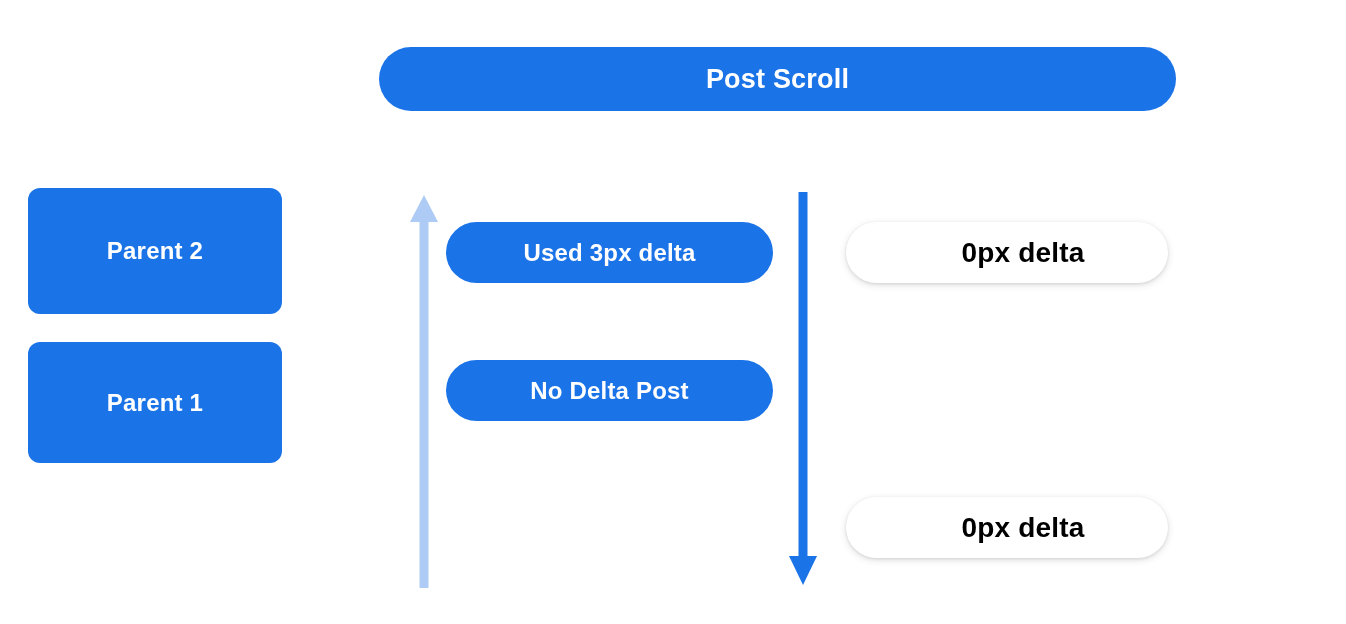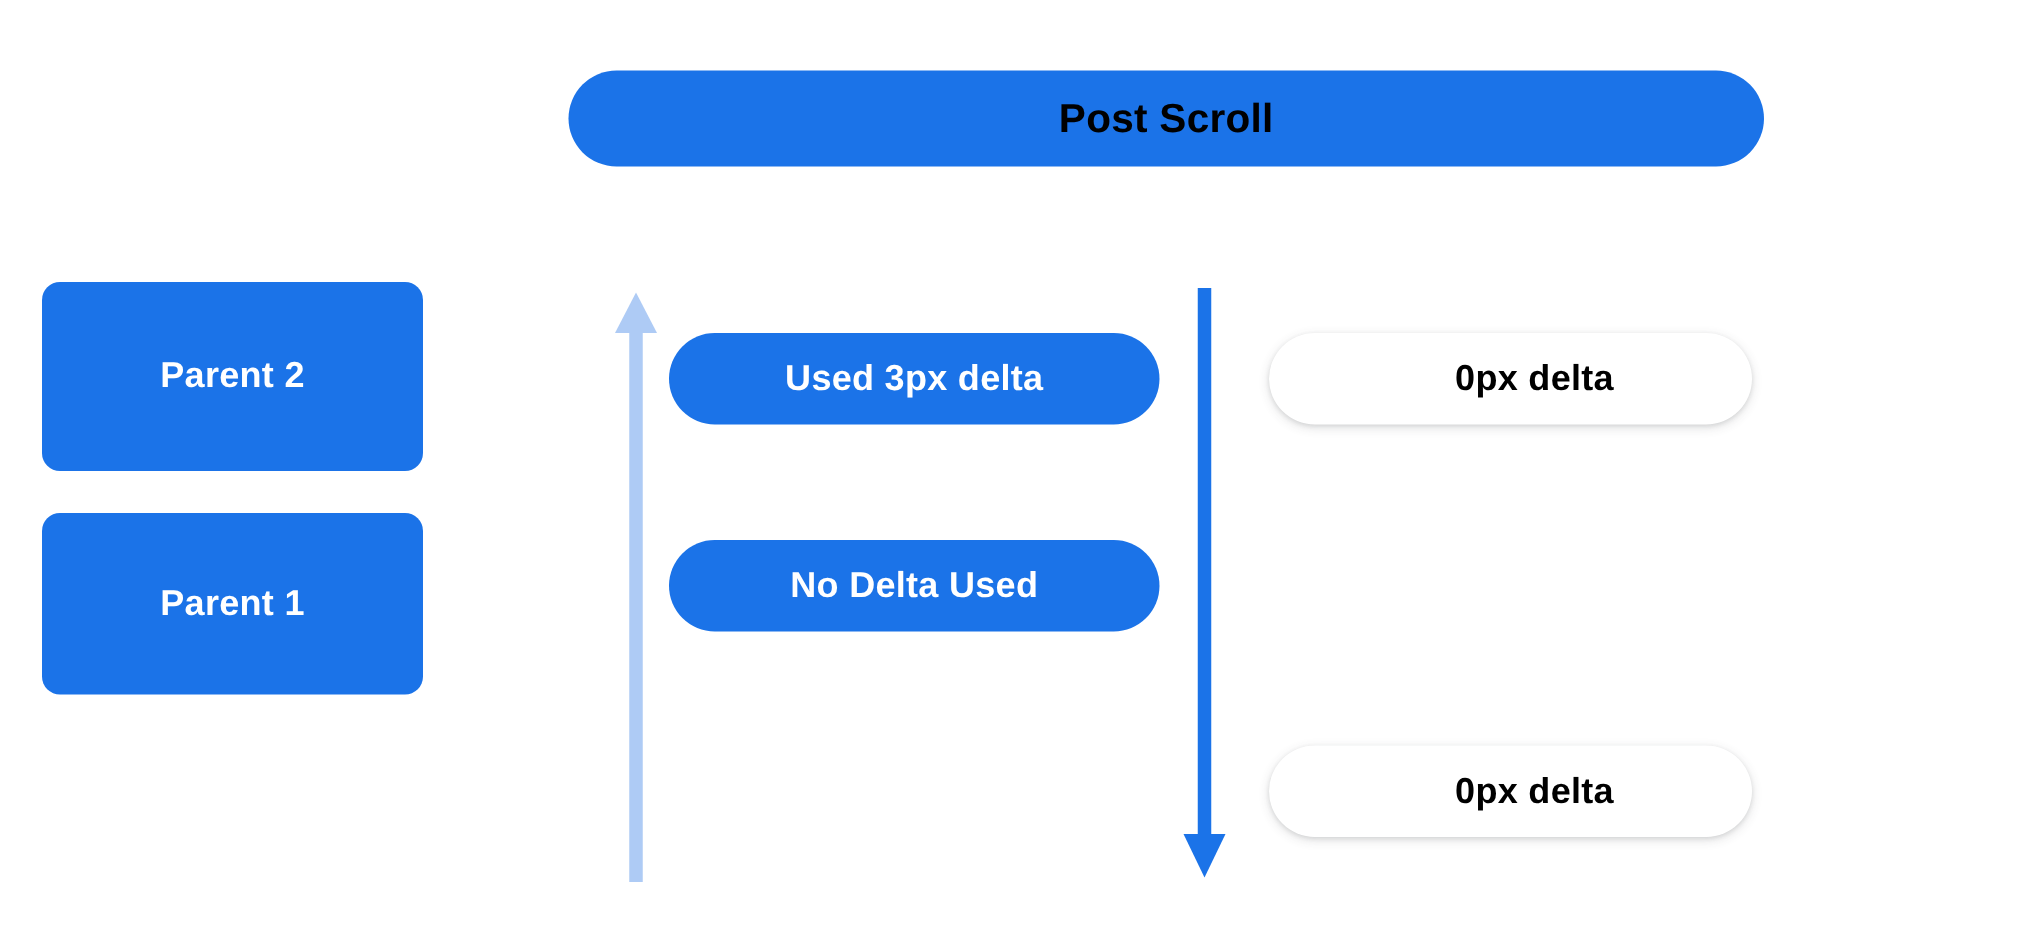--- a/index.html
+++ b/index.html
@@ -28,21 +28,21 @@
     width: 797px;
     height: 64px;
     background: var(--brand, #1b73e8);
     border-radius: 32px;
     display: flex;
     align-items: center;
     justify-content: center;
     box-sizing: border-box;
   }
   .banner-label {
-    color: #000000;
+    color: #ffffff;
     font-size: 27px;
     font-weight: bold;
     letter-spacing: 0.2px;
     line-height: 1;
   }
 
   
   .node-box {
     position: absolute;
     left: 28px;
@@ -110,21 +110,21 @@
   }
   .pill.ghost {
     background: #ffffff;
     left: 846px;
     width: 322px;
     height: 61px;
     box-shadow: 0 2px 7px rgba(60,64,67,0.16), 0 1px 3px rgba(60,64,67,0.12);
   }
   .pill.ghost .pill-label {
     color: #000000;
-    font-size: 24px;
+    font-size: 28px;
     font-weight: bold;
     letter-spacing: 0.2px;
     margin-left: 32px;
   }
 
   #pill-used-3px  { top: 222px; }
   #pill-no-delta  { top: 360px; }
   #pill-delta-top { top: 222px; }
   #pill-delta-bot { top: 497px; }
 </style>
@@ -154,21 +154,21 @@
   <svg class="arrow-svg" id="arrow-down-scroll" viewBox="0 0 38 396" width="38" height="396">
     <line x1="19" y1="0" x2="19" y2="370" stroke="#1b73e8" stroke-width="9" stroke-linecap="butt"></line>
     <polygon points="19,393 33,364 5,364" fill="#1b73e8"></polygon>
   </svg>
 
   <div class="pill solid" id="pill-used-3px">
     <span class="pill-label">Used 3px delta</span>
   </div>
 
   <div class="pill solid" id="pill-no-delta">
-    <span class="pill-label">No Delta Used</span>
+    <span class="pill-label">No Delta Post</span>
   </div>
 
   <div class="pill ghost" id="pill-delta-top">
     <span class="pill-label">0px delta</span>
   </div>
 
   <div class="pill ghost" id="pill-delta-bot">
     <span class="pill-label">0px delta</span>
   </div>
 

